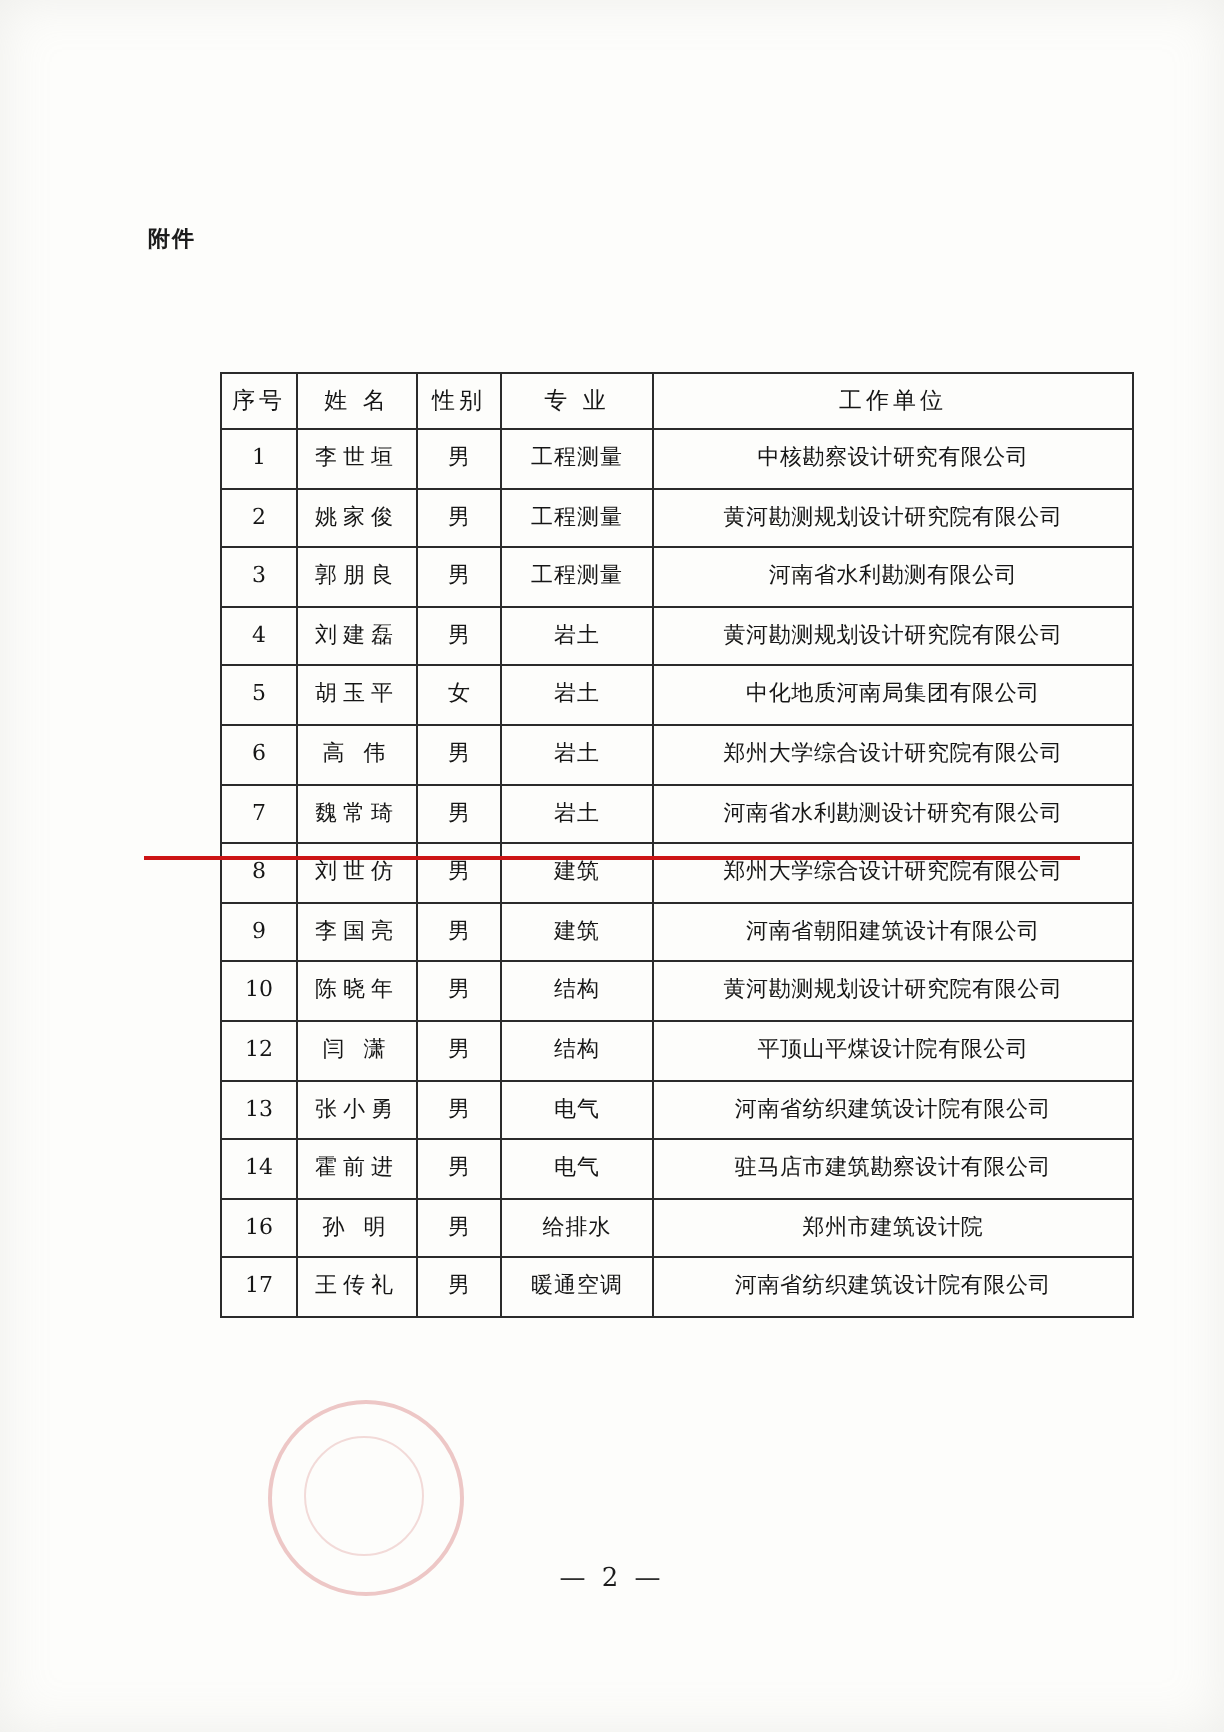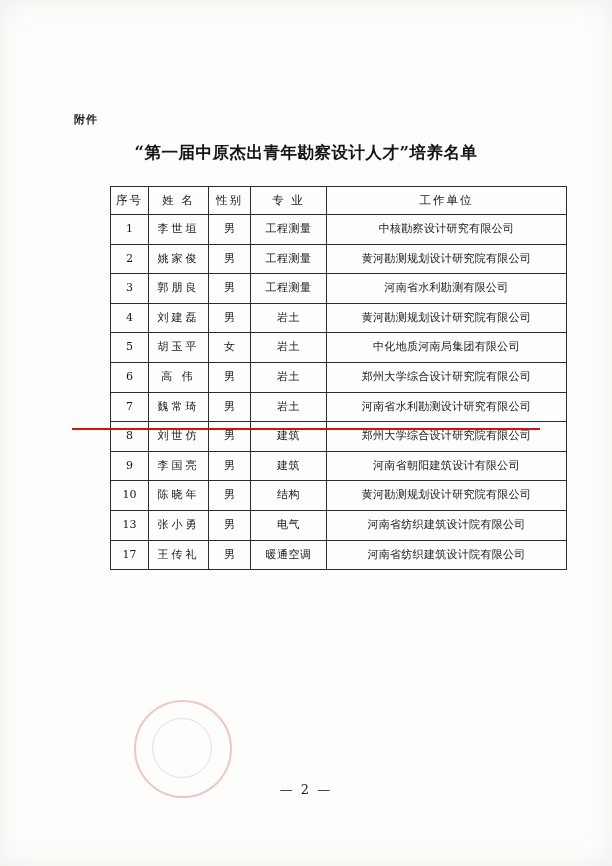--- a/index.html
+++ b/index.html
@@ -84,21 +84,21 @@
   }
   col.c-idx { width: 38px; }
   col.c-name { width: 60px; }
   col.c-sex { width: 42px; }
   col.c-major { width: 76px; }
   col.c-org { width: 240px; }
 
   td.idx { font-size: 11px; letter-spacing: 0; }
   td.name { letter-spacing: 3px; font-size: 11.5px; }
   td.sex { font-size: 11.5px; }
-  td.major { font-size: 11px; letter-spacing: 0.5px; }
+  td.major { font-size: 11px; letter-spacing: 0.5px; font-family: Liberation Serif, serif; }
   td.org { font-size: 11px; letter-spacing: 0.3px; }
 
   
   .red-rule {
     position: absolute;
     left: 72px;
     top: 428px;
     width: 468px;
     height: 2px;
     background: #cc1414;
@@ -134,21 +134,20 @@
     letter-spacing: 2px;
   }
 </style>
 </head>
 <body>
 
 <div class="page">
 
   <div class="attachment-label">附件</div>
 
-  <div class="doc-title">“第一届中原杰出青年勘察设计人才”培养名单</div>
 
   <div class="table-wrap">
     <table class="roster">
       <colgroup>
         <col class="c-idx">
         <col class="c-name">
         <col class="c-sex">
         <col class="c-major">
         <col class="c-org">
       </colgroup>
@@ -226,25 +225,46 @@
           <td class="org">河南省朝阳建筑设计有限公司</td>
         </tr>
         <tr>
           <td class="idx">10</td>
           <td class="name">陈晓年</td>
           <td class="sex">男</td>
           <td class="major">结构</td>
           <td class="org">黄河勘测规划设计研究院有限公司</td>
         </tr>
         <tr>
+          <td class="idx">12</td>
+          <td class="name">闫 潇</td>
+          <td class="sex">男</td>
+          <td class="major">结构</td>
+          <td class="org">平顶山平煤设计院有限公司</td>
+        </tr>
+        <tr>
           <td class="idx">13</td>
           <td class="name">张小勇</td>
           <td class="sex">男</td>
           <td class="major">电气</td>
           <td class="org">河南省纺织建筑设计院有限公司</td>
+        </tr>
+        <tr>
+          <td class="idx">14</td>
+          <td class="name">霍前进</td>
+          <td class="sex">男</td>
+          <td class="major">电气</td>
+          <td class="org">驻马店市建筑勘察设计有限公司</td>
+        </tr>
+        <tr>
+          <td class="idx">16</td>
+          <td class="name">孙 明</td>
+          <td class="sex">男</td>
+          <td class="major">给排水</td>
+          <td class="org">郑州市建筑设计院</td>
         </tr>
         <tr>
           <td class="idx">17</td>
           <td class="name">王传礼</td>
           <td class="sex">男</td>
           <td class="major">暖通空调</td>
           <td class="org">河南省纺织建筑设计院有限公司</td>
         </tr>
       </tbody>
     </table>

